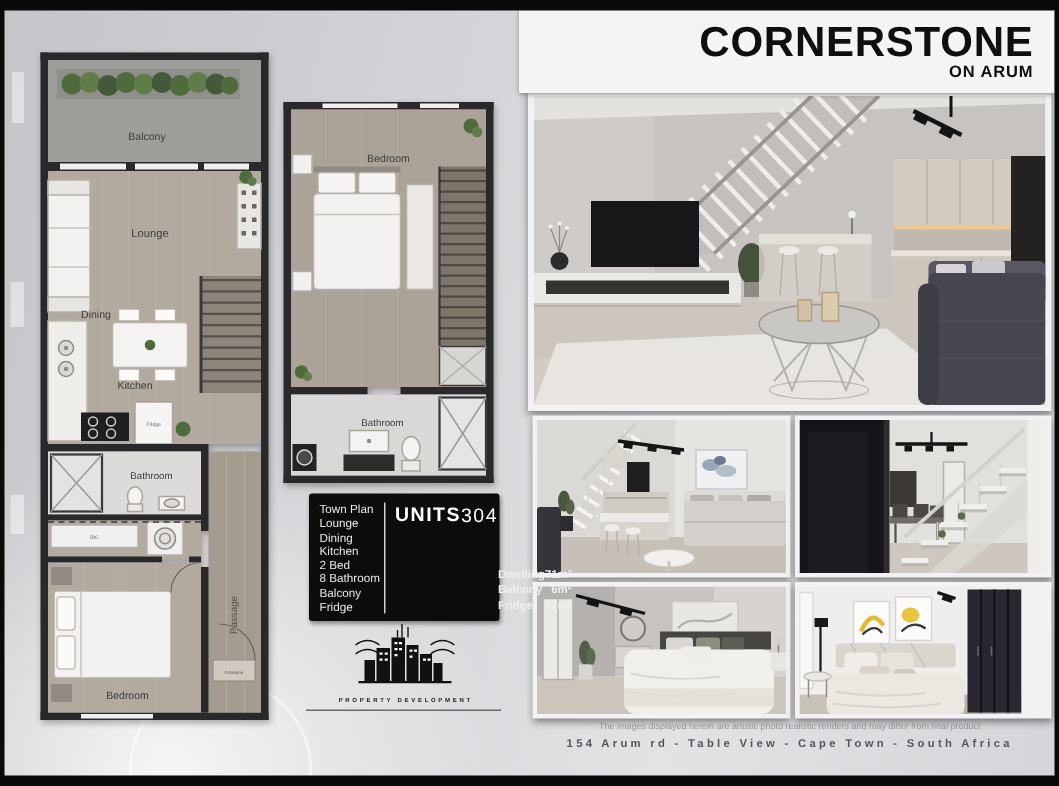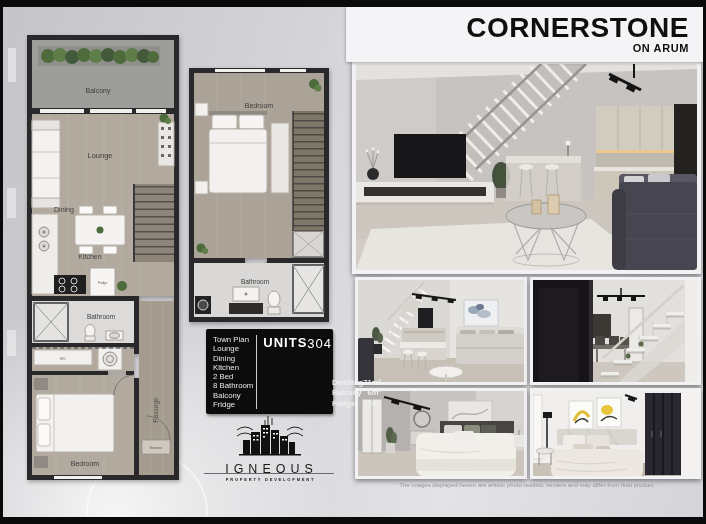--- a/index.html
+++ b/index.html
@@ -364,21 +364,20 @@
         <rect x="28" y="18" width="2" height="1.5"></rect>
           <rect x="31" y="18" width="2" height="1.5"></rect>
         <rect x="28" y="22" width="2" height="1.5"></rect>
           <rect x="38" y="19" width="2" height="1.5"></rect>
         <rect x="41" y="19" width="2" height="1.5"></rect>
           <rect x="38" y="23" width="2" height="1.5"></rect>
         <rect x="47" y="25" width="2" height="1.5"></rect>
           <rect x="50" y="25" width="2" height="1.5"></rect>
       </g>
     </svg>
-    <div class="igneous-name">IGNEOUS</div>
     <div class="igneous-tag">PROPERTY DEVELOPMENT</div>
   </div>
   <div class="hline"></div>
 
   <div class="photo photo-main">
     <svg width="341" height="206" viewBox="0 0 341 206">
       <rect x="0" y="0" width="341" height="140" fill="#c6c3c0"></rect>
       <rect x="0" y="0" width="80" height="140" fill="#d2cfcc" opacity=".7"></rect>
       <polygon points="0,0 341,0 341,5 0,16" fill="#e4e2df"></polygon>
       <rect x="0" y="135" width="341" height="71" fill="#ccc6bf"></rect>
@@ -670,14 +669,15 @@
         <line x1="130" y1="2" x2="130" y2="84" stroke="#15131a" stroke-width="1.5"></line>
         <line x1="139" y1="2" x2="139" y2="84" stroke="#15131a" stroke-width="1.5"></line>
         <line x1="119" y1="40" x2="119" y2="46" stroke="#6b6875"></line>
         <line x1="128" y1="40" x2="128" y2="46" stroke="#6b6875"></line>
       </g>
       <rect x="148" y="0" width="17" height="85" fill="#f4f2f0"></rect>
     </svg>
   </div>
 
   <div class="disclaimer">The images displayed herein are artistic photo realistic renders and may differ from final product</div>
+  <div class="address">154 Arum rd - Table View - Cape Town - South Africa</div>
 
 </div>
 
 </body></html>

